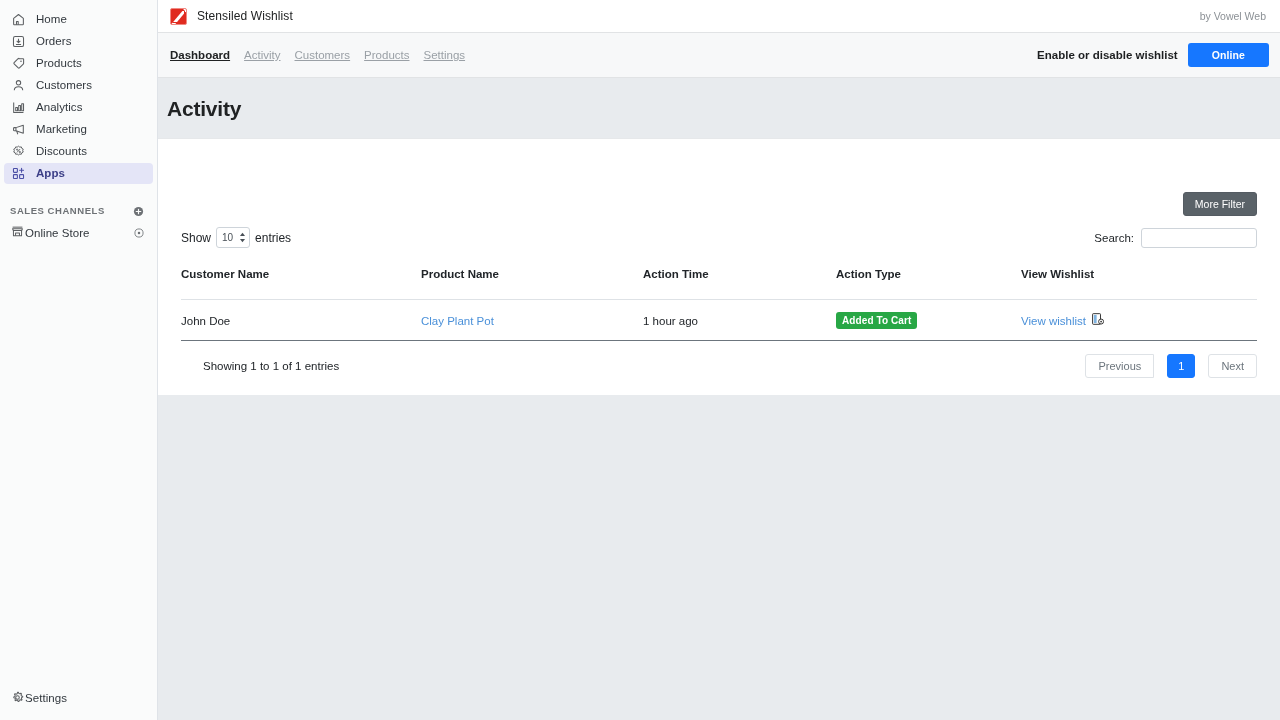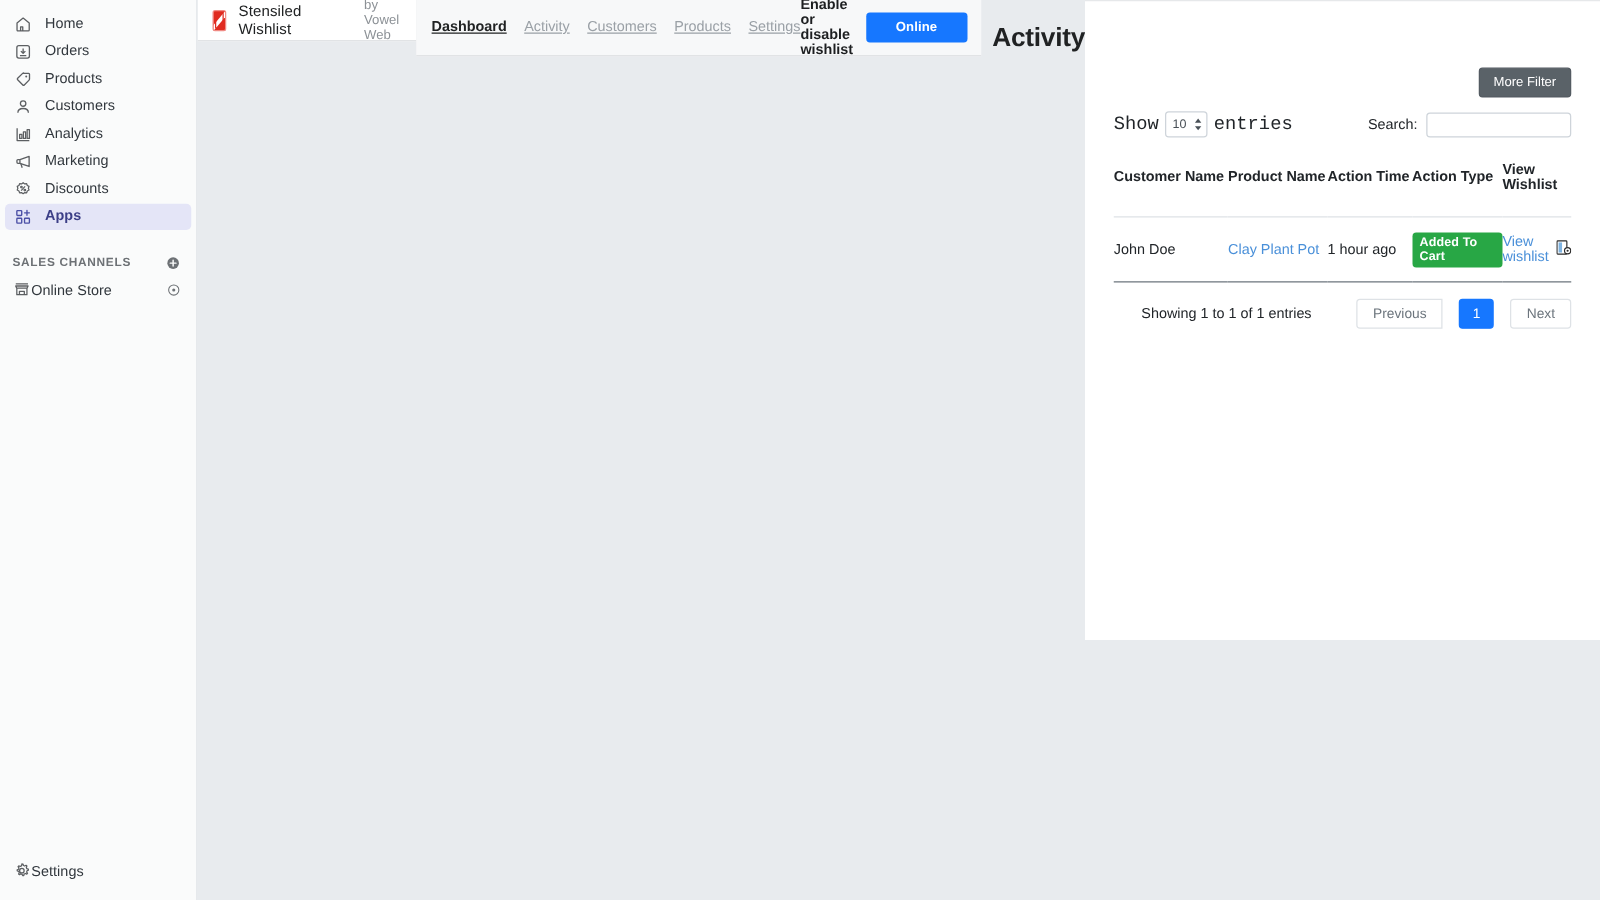--- a/index.html
+++ b/index.html
@@ -57,21 +57,21 @@
     cursor: pointer;
   }
   .chan-left { display: flex; align-items: center; }
   .settings-row {
     position: absolute; left: 0; bottom: 10px;
     display: flex; align-items: center; height: 22px;
     padding: 0 10px; width: 100%; cursor: pointer;
   }
 
   
-  #main { flex: 1; height: 512px; background: #e8ebee; display: flex; flex-direction: row; }
+  #main { flex: 1; height: 512px; background: #e8ebee; display: flex; flex-direction: column; }
 
   .app-topbar {
     height: 33px; background: #ffffff;
     border-bottom: 1px solid #e1e3e5;
     display: flex; align-items: center; justify-content: space-between;
     padding: 0 14px 0 12px;
   }
   .brand { display: flex; align-items: center; }
   .brand-logo {
     width: 17px; height: 17px; border-radius: 2px;
@@ -127,21 +127,21 @@
     background: #5a6268; color: #fff;
     font-size: 10.5px; border: 1px solid #545b62; border-radius: 3px;
     padding: 5px 11px; cursor: pointer; margin-top: 36px;
   }
 
   .controls-row {
     display: flex; align-items: center; justify-content: space-between;
     margin-top: 11px;
   }
   .show-entries { display: flex; align-items: center; gap: 5px; }
-  .show-entries .txt { font-size: 15px; color: #212529; font-family: Liberation Mono, monospace; }
+  .show-entries .txt { font-size: 12px; color: #212529; }
   .entries-select {
     width: 34px; height: 21px;
     border: 1px solid #ced4da; border-radius: 3px;
     background: #fff; font-size: 10px; color: #495057;
     display: flex; align-items: center; justify-content: space-between;
     padding: 0 3px 0 5px; cursor: pointer;
   }
   .stepper { display: flex; flex-direction: column; line-height: 0; gap: 2px; }
   .search-box { display: flex; align-items: center; gap: 7px; }
   .search-box .lbl { font-size: 11.5px; color: #212529; }

